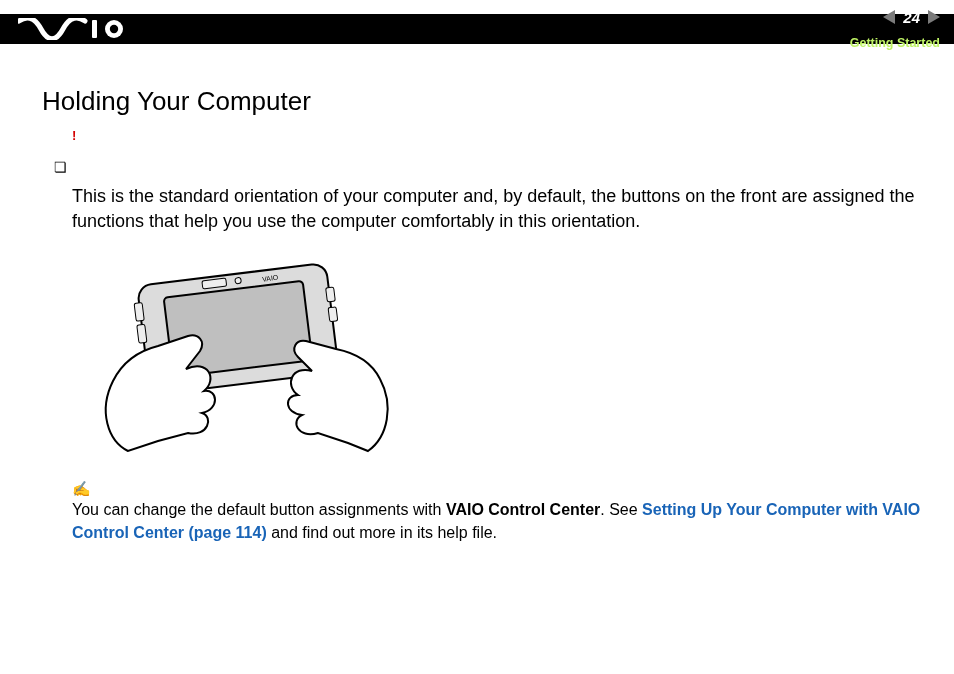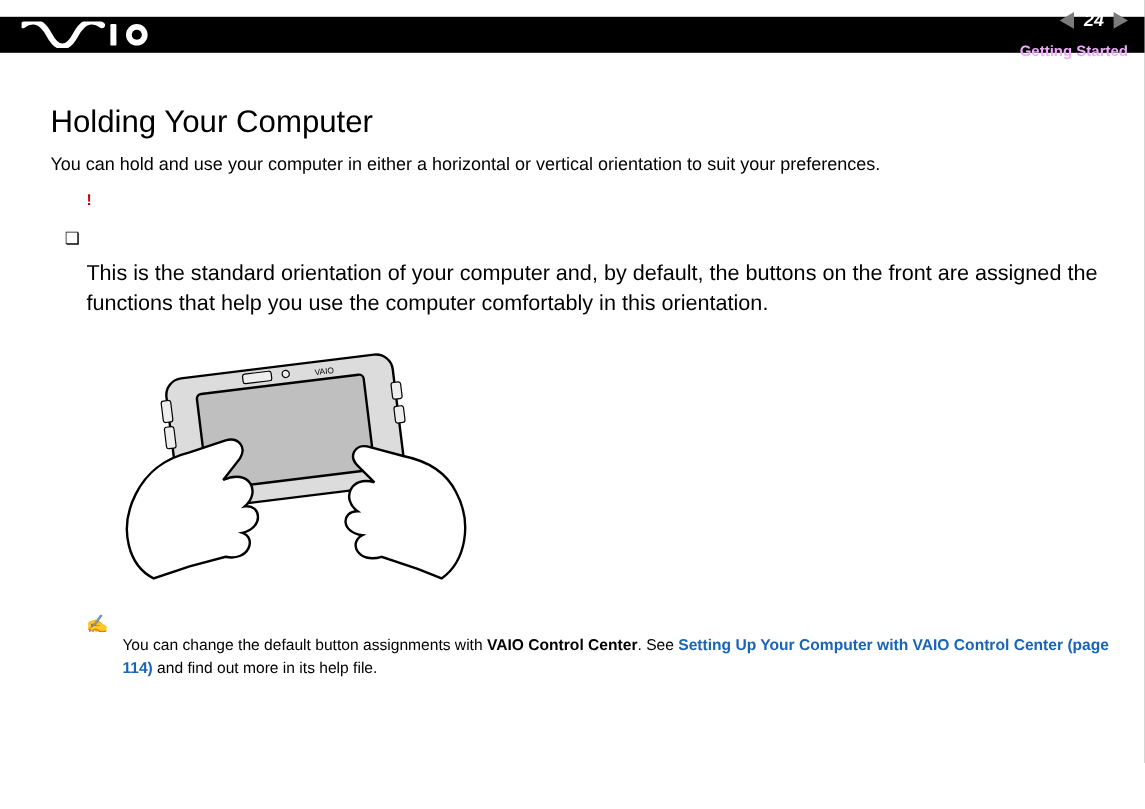--- a/index.html
+++ b/index.html
@@ -26,21 +26,21 @@
   .pagenav{
     position:absolute; right:14px; top:-12px; height:30px;
     display:flex; align-items:center; gap:8px;
     font-style:italic; font-weight:bold; font-size:15px;
   }
   .pagenav .tri{width:0;height:0;}
   .tri.left{border-top:7px solid transparent;border-bottom:7px solid transparent;border-right:12px solid #7b7b7b;}
   .tri.right{border-top:7px solid transparent;border-bottom:7px solid transparent;border-left:12px solid #7b7b7b;}
   .section-label{
     position:absolute; right:14px; top:22px;
-    font-weight:bold; font-size:12.5px; color:#f0abfc;
+    font-weight:bold; font-size:12.5px; color:#bef264;
   }
   
   .content{
     position:absolute; left:42px; right:22px; top:86px;
   }
   h1{
     font-size:26px; font-weight:400; margin:0 0 12px 0;
     font-family:Liberation Sans, sans-serif;
   }
   .lead{font-size:15px; margin:0 0 14px 0;}
@@ -49,21 +49,21 @@
   .warn-text{font-size:13px; line-height:1.35; margin-top:2px;}
   .bullet-row{display:flex; gap:14px; margin:4px 0 6px 12px; font-size:15px;}
   .bullet-glyph{font-size:14px; line-height:1.6;}
   .bullet-body{font-size:18px; line-height:1.35; margin:0 0 8px 30px;}
   .illus{
     margin:6px 0 10px 26px; width:340px; height:225px;
     position:relative;
   }
   .note-block{margin:14px 0 0 30px;}
   .note-mark{color:#2a63b0; font-size:15px;}
-  .note-text{font-size:13px; line-height:1.45;margin-left:30px;}
+  .note-text{font-size:16px; line-height:1.45;}
   .note-text .bold{font-weight:bold;}
   .note-text .link{color:var(--link); font-weight:bold;}
   .after-note{font-size:13px; margin:14px 0 0 30px;}
 </style>
 </head>
 <body>
 <div class="page">
 
   <div class="topbar">
     <div class="logo" aria-label="VAIO">
@@ -82,21 +82,20 @@
     <div class="pagenav">
       <span class="tri left"></span>
       <span>24</span>
       <span class="tri right"></span>
     </div>
     <div class="section-label">Getting Started</div>
   </div>
 
   <div class="content">
     <h1>Holding Your Computer</h1>
-    <p class="lead">You can hold and use your computer in either a horizontal or vertical orientation to suit your preferences.</p>
 
     <div class="warn-block">
       <div class="warn-mark">!</div>
     </div>
 
     <div class="bullet-row">
       <span class="bullet-glyph">❏</span>
     </div>
     <p class="bullet-body">This is the standard orientation of your computer and, by default, the buttons on the front are assigned the functions that help you use the computer comfortably in this orientation.</p>
 

